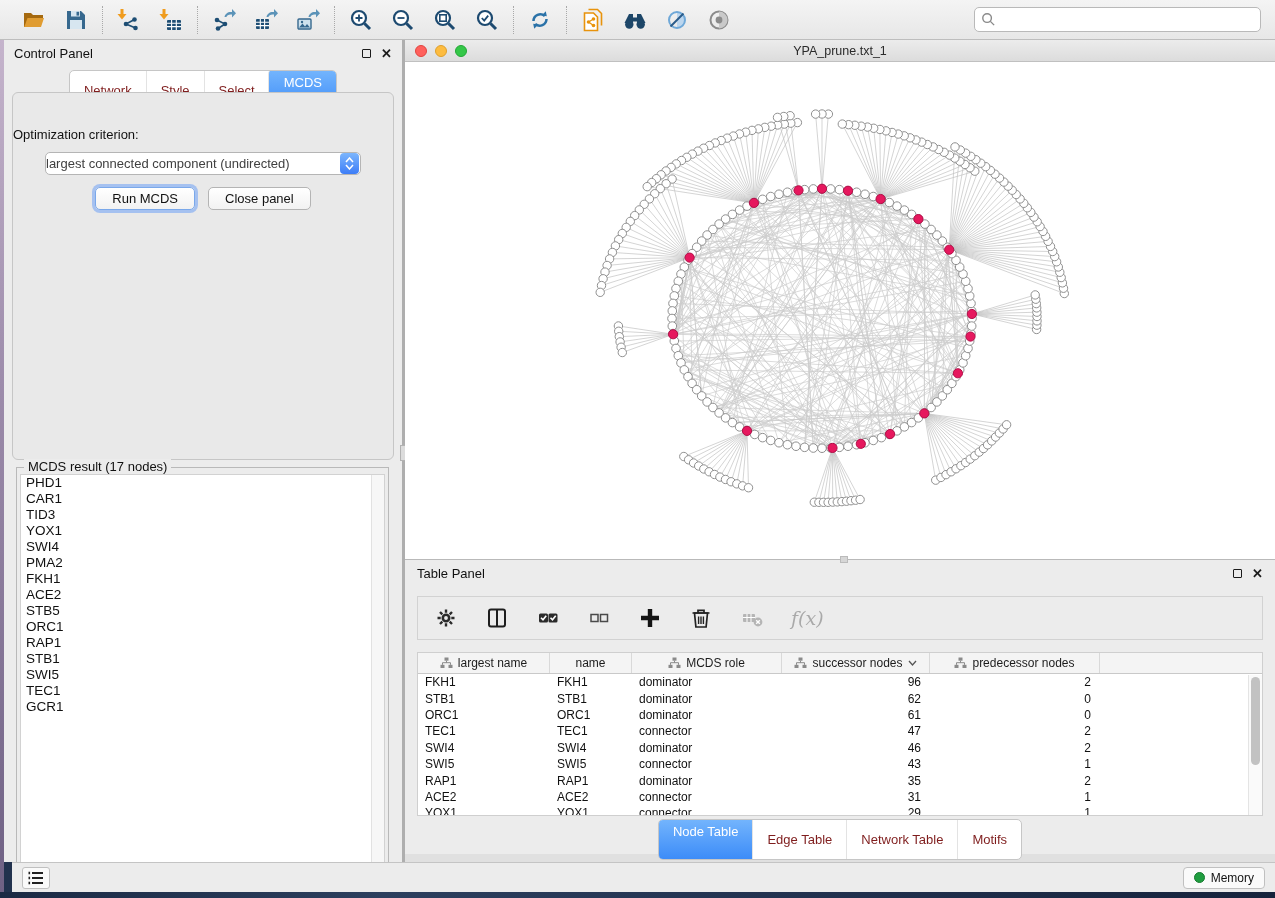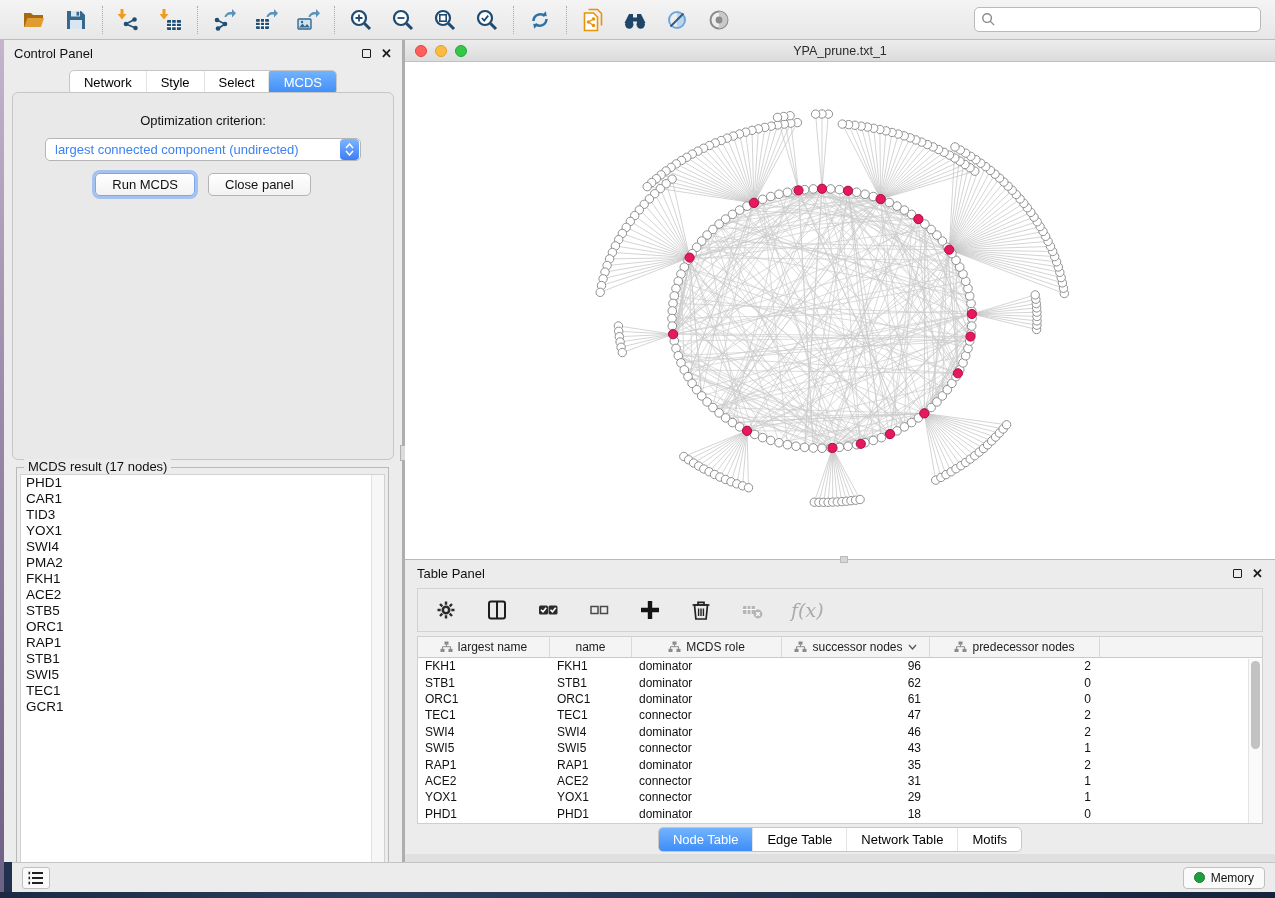--- a/index.html
+++ b/index.html
@@ -30,29 +30,29 @@
 
   
   .control-panel { width:398px; background:#ececec; position:relative; }
   .cp-titlebar { height:26px; display:flex; align-items:center; padding:0 10px; }
   .cp-title { font-size:13px; color:#111; }
   .win-btns { margin-left:auto; display:flex; align-items:center; gap:10px; }
   .win-float { width:9px; height:9px; border:1.5px solid #1b1b1b; border-radius:1px; display:inline-block; }
   .win-close { font-size:13px; font-weight:bold; color:#1b1b1b; line-height:9px; }
   .cp-tabsrow { display:flex; justify-content:center; margin-top:4px; }
   .seg-tabs { display:inline-flex; background:#fff; border:1px solid #c6c6c6; border-radius:5px; overflow:hidden; }
-  .seg-tab { padding:4px 14px; font-size:13px; color:#000000; border-left:1px solid #e3e3e3; cursor:default; }
+  .seg-tab { padding:12px 14px; font-size:13px; color:#7f1d1d; border-left:1px solid #e3e3e3; cursor:default; }
   .seg-tab:first-child { border-left:none; }
   .seg-tab.sel { background:linear-gradient(#74b5fd,#3b8bf8); color:#fff; border-radius:4px; margin:-1px; padding:5px 15px; }
   .cp-body { position:absolute; left:8px; right:8px; top:52px; height:368px;
     background:#e9e9e9; border:1px solid #c6c6c6; border-radius:6px; }
-  .opt-label { text-align:center; font-size:13px; color:#111; margin-top:20px; }
+  .opt-label { text-align:left; font-size:13px; color:#111; margin-top:34px; }
   .dropdown { position:relative; margin:10px auto 0; width:316px; height:23px; background:#fff;
     border:1px solid #b5b5b5; border-radius:5px; display:flex; align-items:center; }
-  .dropdown-text { font-size:13px; color:#3b82f6; padding-left:9px; flex:1; white-space:nowrap; overflow:hidden; }
+  .dropdown-text { font-size:13px; color:#404040; padding-left:0; flex:1; white-space:nowrap; overflow:hidden; }
   .dropdown-stepper { width:19px; height:21px; border-radius:4px; margin-right:1px;
     background:linear-gradient(#7cb6fd,#3d7df7); display:flex; flex-direction:column;
     align-items:center; justify-content:center; gap:1px; }
   .cp-buttons { display:flex; justify-content:center; gap:13px; margin-top:12px; }
   .mac-btn { height:23px; padding:0 16px; background:linear-gradient(#ffffff,#f2f2f2);
     border:1px solid #b4b4b4; border-radius:5px; font-size:13px; color:#111;
     font-family:"Liberation Sans",sans-serif; }
   .mac-btn.focus { border-color:#7aa8ea; box-shadow:0 0 0 3px rgba(110,160,245,.55); }
 
   .groupbox { position:absolute; left:12px; right:13px; top:427px; height:464px;
@@ -72,21 +72,21 @@
     display:flex; align-items:center; position:relative; }
   .traffic { display:flex; gap:8px; padding-left:10px; }
   .tl { width:12px; height:12px; border-radius:50%; display:inline-block; }
   .net-title { position:absolute; left:0; right:0; text-align:center; font-size:12.5px; color:#2b2b2b; }
   .net-canvas { flex:1; background:#fff; position:relative; overflow:hidden; }
   .net-canvas svg { position:absolute; inset:0; }
 
   .h-grip { position:absolute; left:50%; top:-4px; width:8px; height:7px; background:#d6d6d6; border:1px solid #bbb; }
 
   
-  .table-panel { height:294px; background:#ececec; position:relative; display:flex; flex-direction:column; }
+  .table-panel { height:294px; background:#ececec; position:relative; display:flex; flex-direction:column;gap:8px; }
   .tp-titlebar { height:26px; display:flex; align-items:center; padding:0 12px; }
   .tp-title { font-size:13px; color:#111; }
   .tp-toolbar { margin:2px 12px 4px; height:44px; background:#ececec; border:1px solid #d2d2d2;
     display:flex; align-items:center; gap:27px; padding:0 16px; }
   .tp-tool { width:24px; height:24px; display:flex; align-items:center; justify-content:center; }
   .fx { font-family:"DejaVu Serif", serif; font-style:italic; font-size:19px; color:#a9a9a9; }
 
   .table-wrap { margin:0 12px; flex:1; background:#fff; border:1px solid #cfcfcf; position:relative; overflow:hidden; }
   .thead { display:flex; height:21px; background:#f4f4f4; border-bottom:1px solid #c9c9c9; }
   .th { display:flex; align-items:center; justify-content:center; gap:5px; font-size:12px; color:#1c1c1c;

